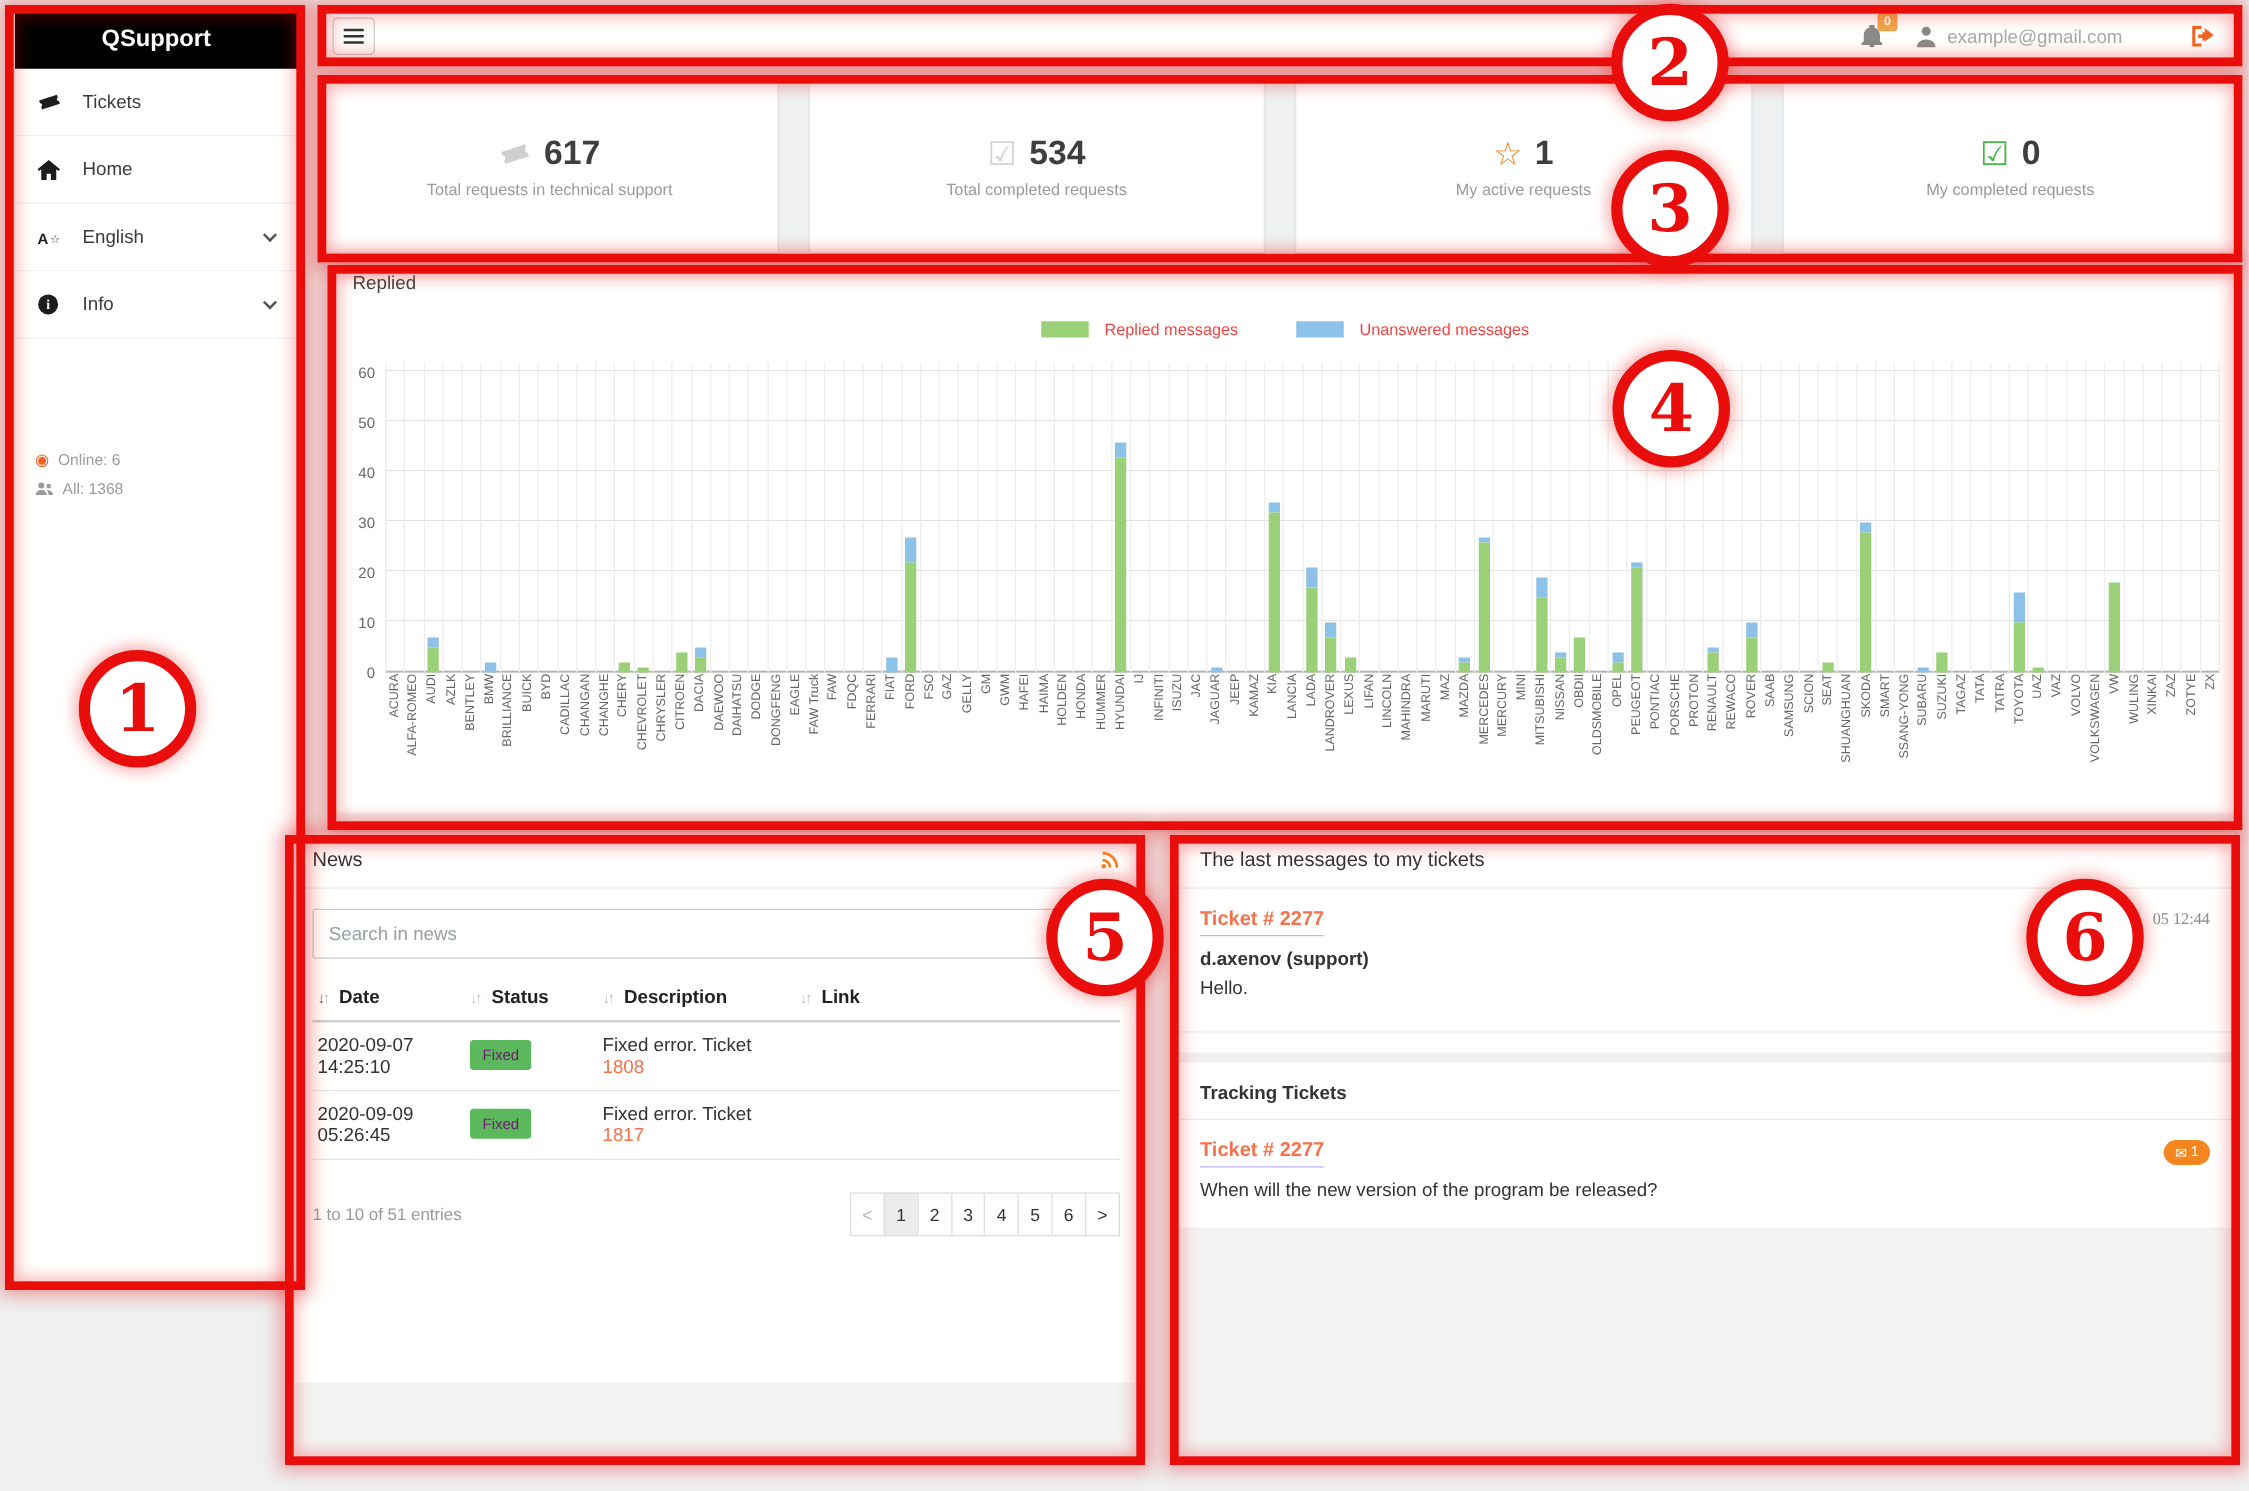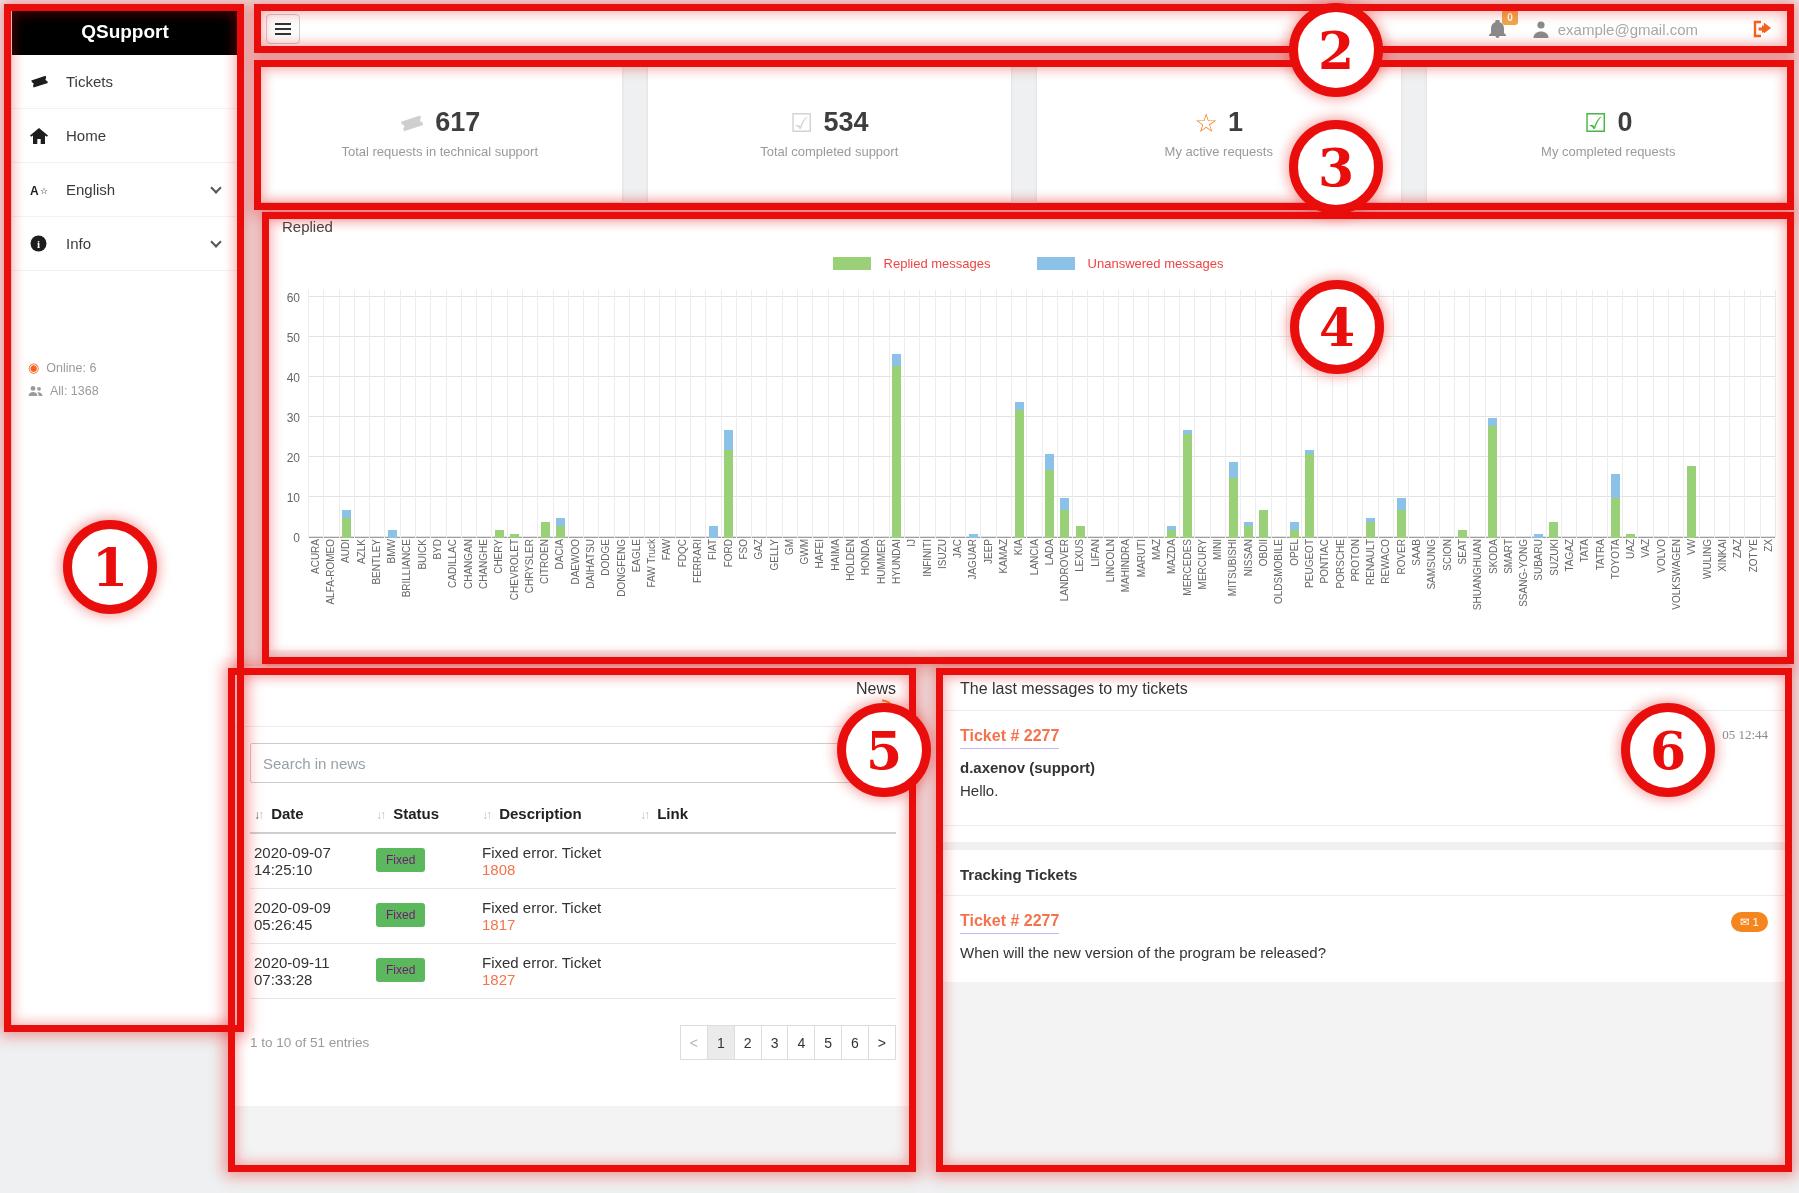--- a/index.html
+++ b/index.html
@@ -54,21 +54,21 @@
   #yticks { position:absolute; left:10px; top:78px; height:248px; width:28px; }
   .ytick { position:absolute; right:4px; font-size:12px; color:#666; }
   #xlabels { position:absolute; left:42px; right:14px; top:327px; height:112px; display:flex; overflow:hidden; }
   .xcell { flex:1; display:flex; justify-content:center; align-items:flex-start; }
   .xcell span { writing-mode:vertical-rl; transform:rotate(180deg); font-size:10px; color:#666; white-space:nowrap; line-height:1; }
   .card-foot { position:absolute; left:0; right:0; bottom:0; background:#f3f3f3; }
   #chart-card .card-foot { height:14px; }
 
   
   #news-card { left:232px; top:666px; width:682px; height:500px; padding:14px 18px; }
-  .panel-title-row { display:flex; align-items:flex-end;flex-direction:column; }
+  .panel-title-row { display:flex; align-items:flex-start; }
   .panel-title { font-size:16px; color:#333; }
   .hr { border-bottom:1px solid #ececec; margin:12px -18px 0; }
   #news-search { margin-top:16px; width:100%; height:40px; border:1px solid #ccc; border-radius:2px; padding:0 12px; font-size:15px; color:#333; font-family:"Liberation Sans",sans-serif; }
   #news-search::placeholder { color:#98a0a6; }
   table#news-table { width:100%; border-collapse:collapse; margin-top:14px; font-size:15px; color:#333; }
   #news-table th { text-align:left; padding:8px 4px 10px; border-bottom:2px solid #cfcfcf; font-size:15px; color:#222; }
   #news-table td { padding:10px 4px; border-bottom:1px solid #e6e6e6; vertical-align:top; }
   .sort-ic { color:#c2c2c2; font-size:12px; letter-spacing:-2px; margin-right:5px; }
   .sort-ic b { color:#666; font-weight:normal; }
   .col-date { width:122px; } .col-status { width:106px; } .col-desc { width:158px; }
@@ -228,21 +228,21 @@
         </span>
         <span class="stat-value">617</span>
       </div>
       <div class="stat-label">Total requests in technical support</div>
     </div>
     <div class="stat-card">
       <div class="stat-top">
         <span class="stat-ic" style="color: rgb(212, 212, 212);">☑</span>
         <span class="stat-value">534</span>
       </div>
-      <div class="stat-label">Total completed support</div>
+      <div class="stat-label">Total completed requests</div>
     </div>
     <div class="stat-card">
       <div class="stat-top">
         <span class="stat-ic" style="color: rgb(241, 132, 31);">☆</span>
         <span class="stat-value">1</span>
       </div>
       <div class="stat-label">My active requests</div>
     </div>
     <div class="stat-card">
       <div class="stat-top">
@@ -968,26 +968,20 @@
           <td><span class="badge-fixed">Fixed</span></td>
           <td>Fixed error. Ticket <span class="link-num">1808</span></td>
           <td></td>
         </tr>
         <tr>
           <td>2020-09-09 05:26:45</td>
           <td><span class="badge-fixed">Fixed</span></td>
           <td>Fixed error. Ticket <span class="link-num">1817</span></td>
           <td></td>
         </tr>
-        <tr>
-          <td>2020-09-11 07:33:28</td>
-          <td><span class="badge-fixed">Fixed</span></td>
-          <td>Fixed error. Ticket <span class="link-num">1827</span></td>
-          <td></td>
-        </tr>
       </tbody>
   </table>
   <div id="news-bottom">
     <span id="entries">1 to 10 of 51 entries</span>
     <div id="pager">
         <div class="page-btn disabled">&lt;</div>
         <div class="page-btn active">1</div>
         <div class="page-btn">2</div>
         <div class="page-btn">3</div>
         <div class="page-btn">4</div>

